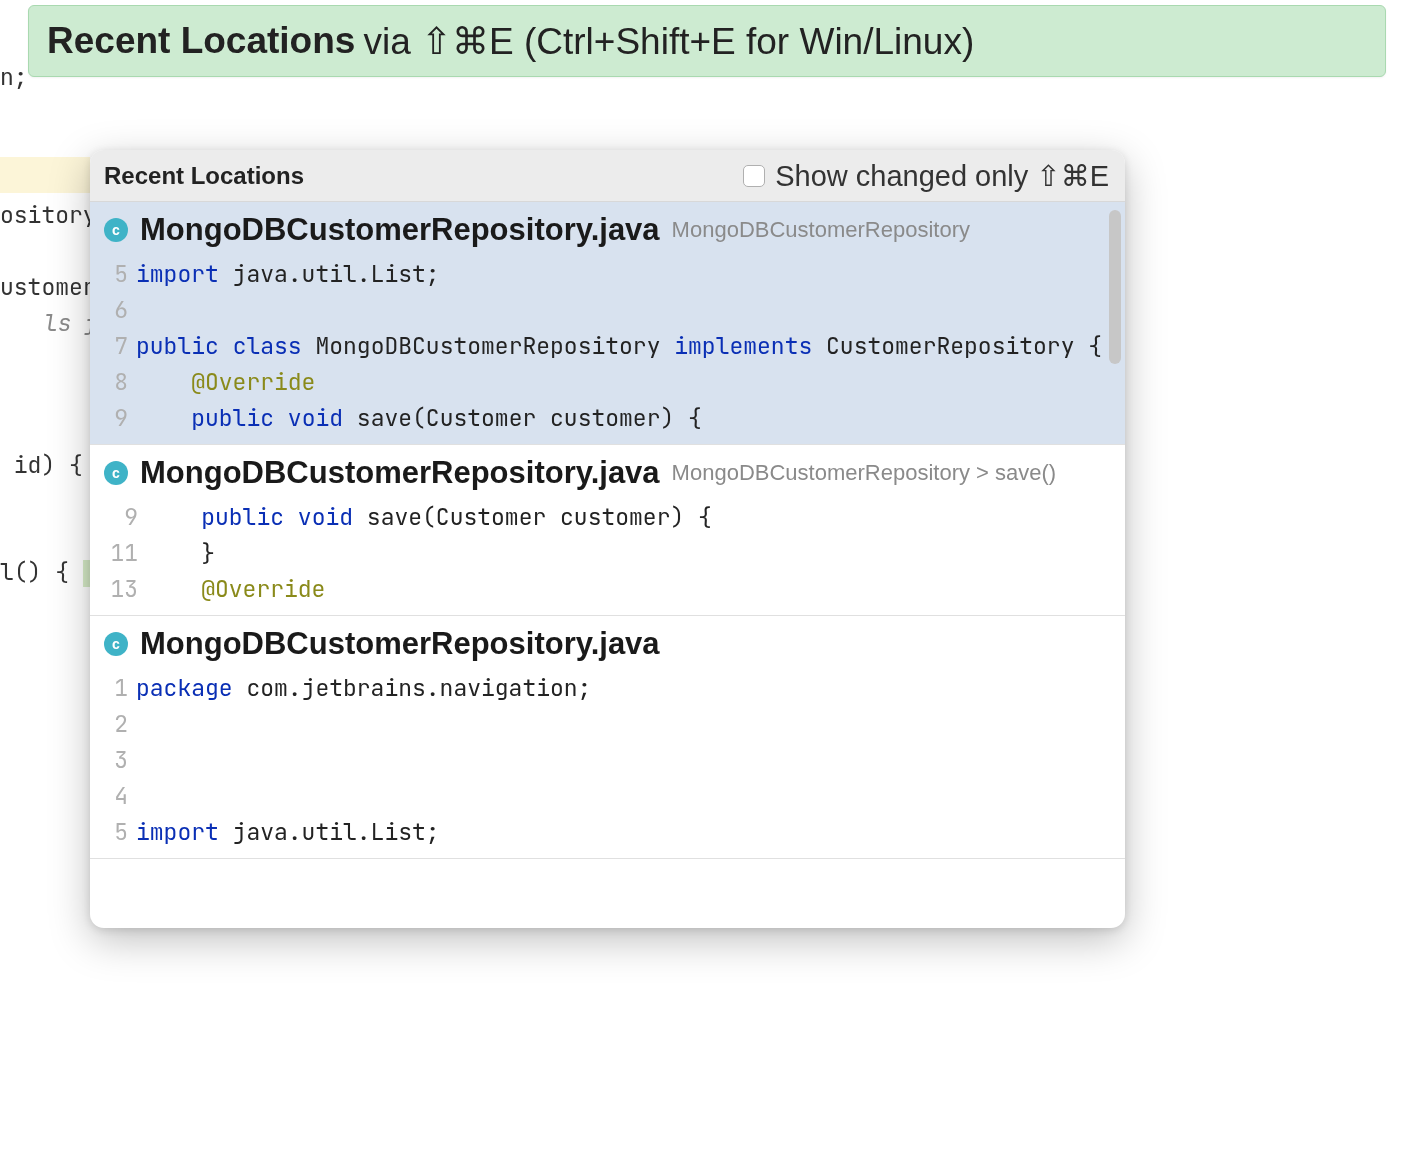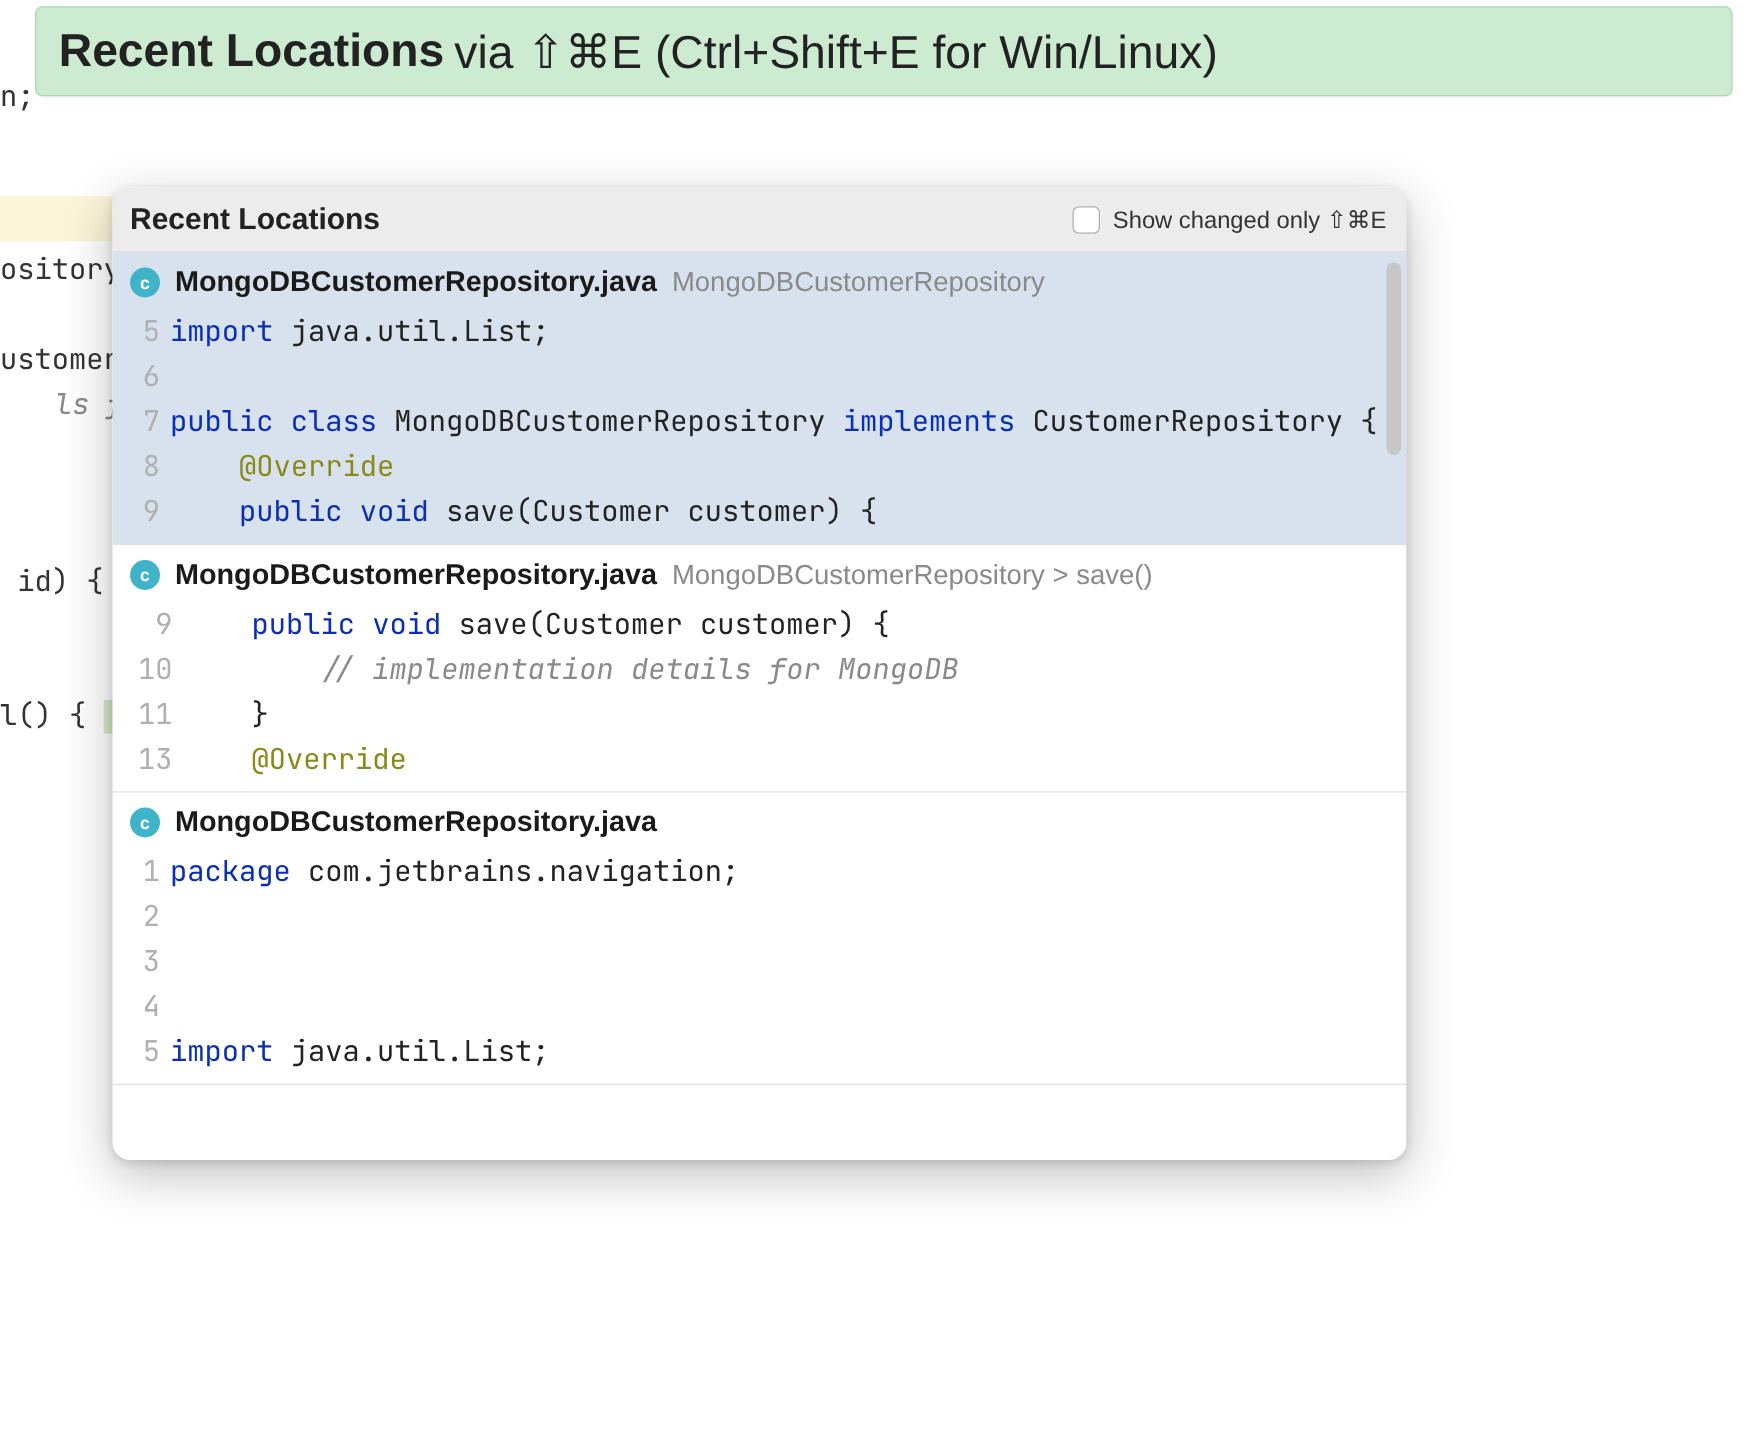--- a/index.html
+++ b/index.html
@@ -66,21 +66,21 @@
   }
   .popup-title {
     font-size: 24px;
     font-weight: 700;
     color: #222;
   }
   .show-changed {
     display: flex;
     align-items: center;
     gap: 10px;
-    font-size: 19px;
+    font-size: 29px;
     color: #333;
   }
   .checkbox {
     width: 22px; height: 22px;
     border: 1.5px solid #b0b0b0;
     border-radius: 5px;
     background: #fff;
   }
   .popup-body {
     flex: 1;
@@ -112,21 +112,21 @@
     background: #3fb3c7;
     color: #fff;
     display: flex;
     align-items: center;
     justify-content: center;
     font-size: 14px;
     font-weight: 700;
     text-transform: lowercase;
   }
   .file-name {
-    font-size: 23px;
+    font-size: 31px;
     font-weight: 700;
     color: #1a1a1a;
   }
   .breadcrumb {
     font-size: 22px;
     color: #8a8a8a;
   }
   .code {
     font-family: "JetBrains Mono", Menlo, Consolas, monospace;
     font-size: 23px;
@@ -212,24 +212,20 @@
             <span class="file-icon">c</span>
             <span class="file-name">MongoDBCustomerRepository.java</span>
             <span class="breadcrumb">MongoDBCustomerRepository &gt; save()</span>
           </div>
           <div class="code">
             <div class="code-line">
               <span class="ln wide">9</span>
               <span class="code-text"><span>    </span><span class="kw">public</span><span> </span><span class="kw">void</span><span> save(Customer customer) {</span></span>
             </div>
             <div class="code-line">
-              <span class="ln wide">10</span>
-              <span class="code-text"><span>        </span><span class="cmt">// implementation details for MongoDB</span></span>
-            </div>
-            <div class="code-line">
               <span class="ln wide">11</span>
               <span class="code-text"><span>    }</span></span>
             </div>
             <div class="code-line">
               <span class="ln wide">13</span>
               <span class="code-text"><span>    </span><span class="ann">@Override</span></span>
             </div>
           </div>
         </div>
         <div class="location-block">

